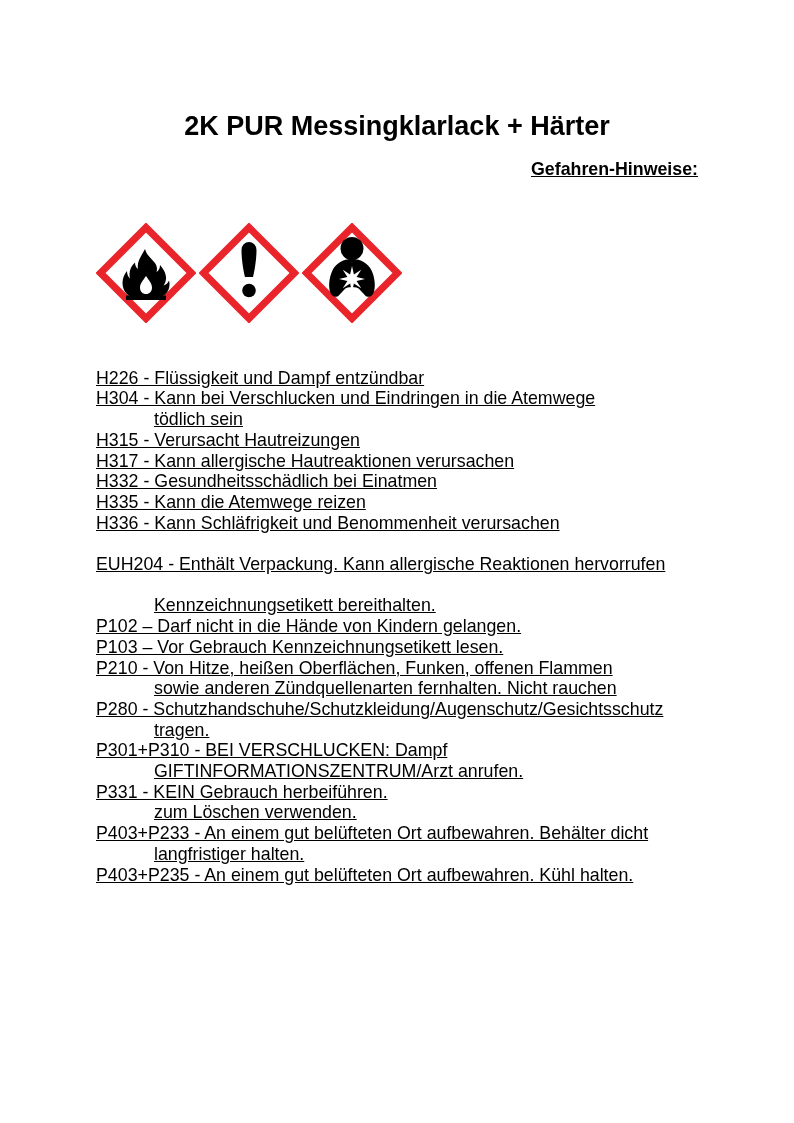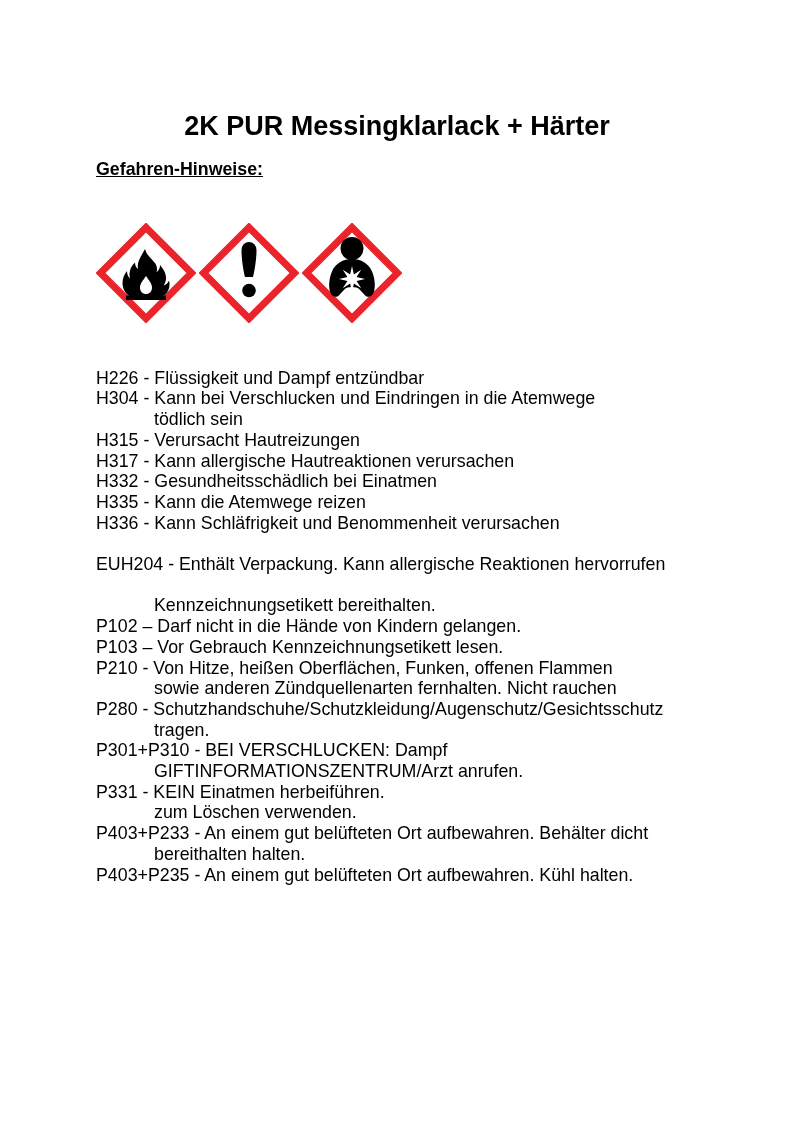--- a/index.html
+++ b/index.html
@@ -23,28 +23,29 @@
     font-size:27px;
     line-height:32px;
     font-weight:700;
     text-align:center;
     letter-spacing:0;
   }
   .section-heading{
     margin-top:17px;
     font-weight:700;
     text-decoration:underline;
+    text-align:right;
   }
   .pictograms{
     margin-top:43px;
     display:flex;
     gap:3px;
   }
   .pictograms svg{width:100px;height:100px;display:block;}
-  .stmt-block{margin-top:20.7px;}
+  .stmt-block{margin-top:20.7px;text-decoration:underline;}
   .stmt-block.first{margin-top:45px;}
   .stmt-line{white-space:pre;}
   .stmt-line.indent{padding-left:58px;}
 </style>
 </head>
 <body>
 
 <div class="page" style="--ghs-red: #e9242b; --ghs-black: #000000;">
 
   <h1 class="title">2K PUR Messingklarlack + Härter</h1>
@@ -93,20 +94,20 @@
   <div class="stmt-block">
       <div class="stmt-line indent">Kennzeichnungsetikett bereithalten.</div>
       <div class="stmt-line">P102 – Darf nicht in die Hände von Kindern gelangen.</div>
       <div class="stmt-line">P103 – Vor Gebrauch Kennzeichnungsetikett lesen.</div>
       <div class="stmt-line">P210 - Von Hitze, heißen Oberflächen, Funken, offenen Flammen</div>
       <div class="stmt-line indent">sowie anderen Zündquellenarten fernhalten. Nicht rauchen</div>
       <div class="stmt-line">P280 - Schutzhandschuhe/Schutzkleidung/Augenschutz/Gesichtsschutz</div>
       <div class="stmt-line indent">tragen.</div>
       <div class="stmt-line">P301+P310 - BEI VERSCHLUCKEN: Dampf</div>
       <div class="stmt-line indent">GIFTINFORMATIONSZENTRUM/Arzt anrufen.</div>
-      <div class="stmt-line">P331 - KEIN Einatmen herbeiführen.</div>
+      <div class="stmt-line">P331 - KEIN Gebrauch herbeiführen.</div>
       <div class="stmt-line indent">zum Löschen verwenden.</div>
       <div class="stmt-line">P403+P233 - An einem gut belüfteten Ort aufbewahren. Behälter dicht</div>
-      <div class="stmt-line indent">bereithalten halten.</div>
+      <div class="stmt-line indent">langfristiger halten.</div>
       <div class="stmt-line">P403+P235 - An einem gut belüfteten Ort aufbewahren. Kühl halten.</div>
     </div>
 
 </div>
 
 </body></html>

